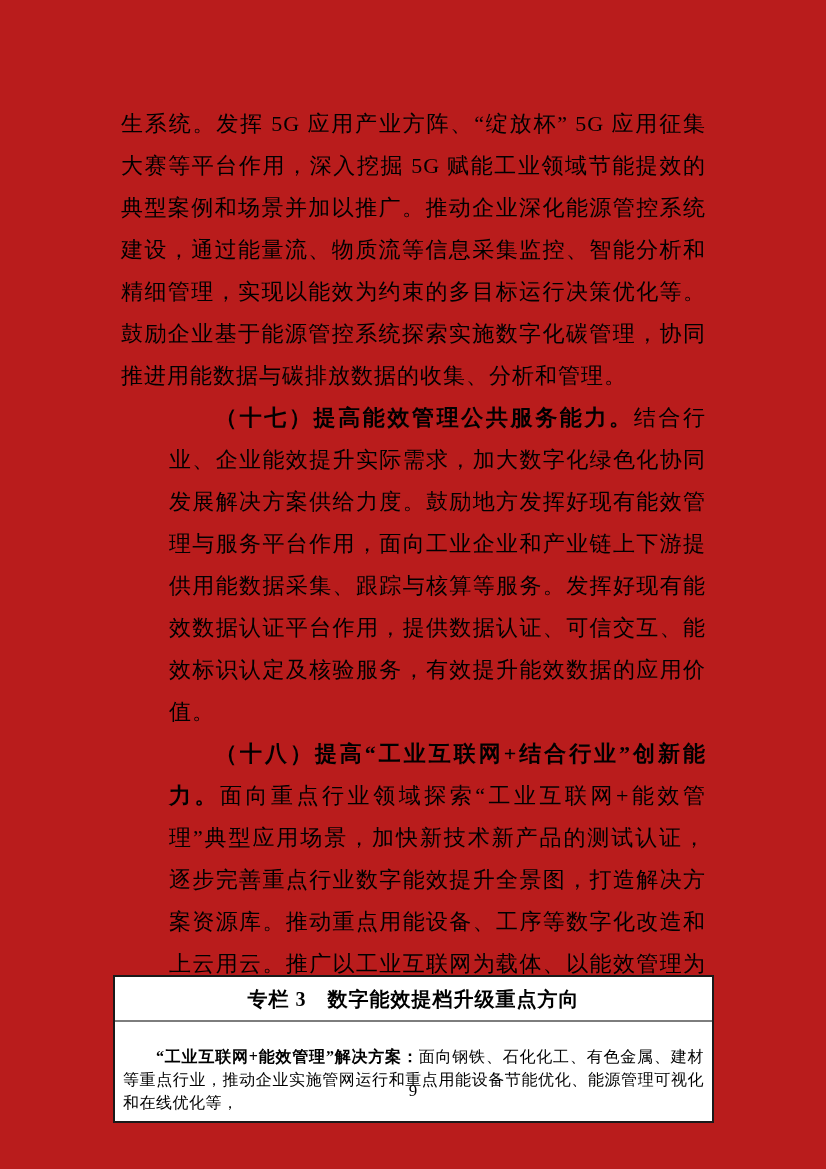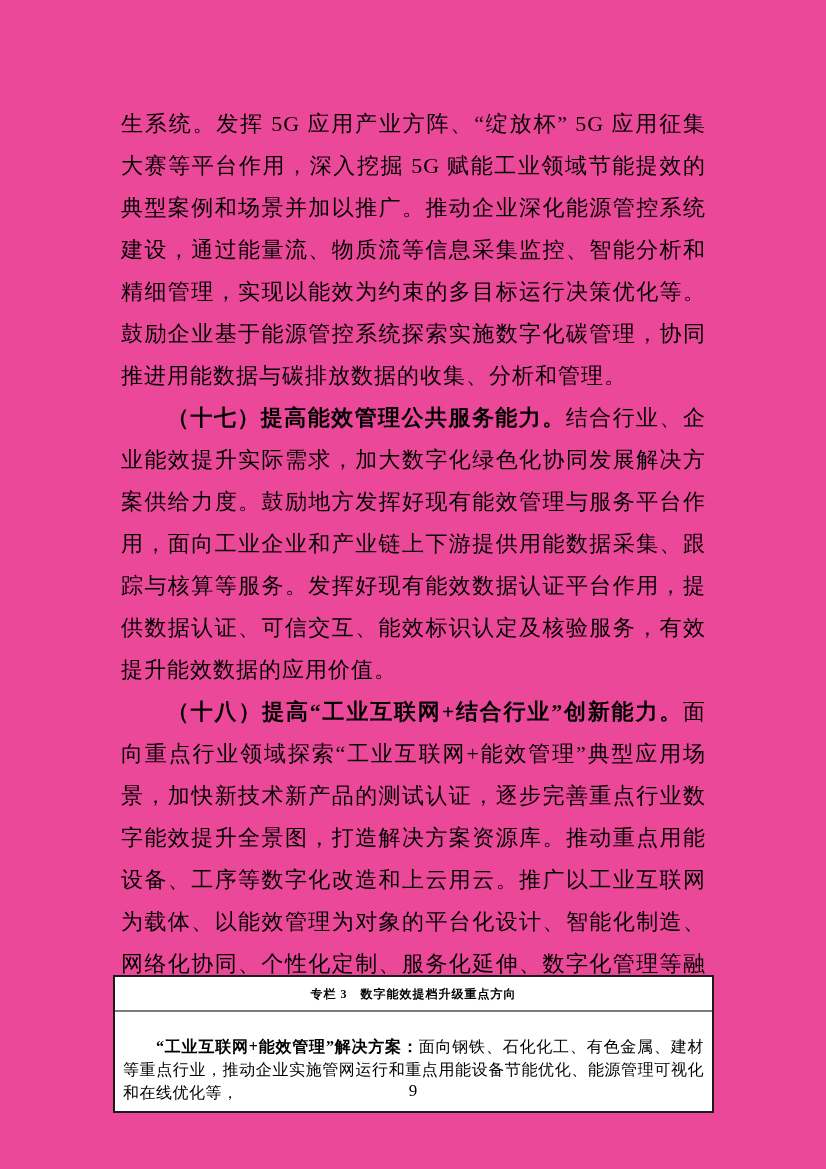--- a/index.html
+++ b/index.html
@@ -8,48 +8,48 @@
     width: 826px;
     height: 1169px;
     position: relative;
     font-family: "Liberation Serif", "DejaVu Serif", serif;
     color: #000000;
     overflow: hidden;
   }
   .page {
     position: absolute;
     inset: 0;
-    background: #ec4899;
+    background: #b91c1c;
     overflow: hidden;
   }
   .content {
     position: absolute;
     left: 121px;
     top: 103px;
     width: 585px;
   }
   .para {
     font-size: 22px;
     line-height: 42px;
     text-align: justify;
     text-justify: inter-ideograph;
     letter-spacing: 1px;
   }
-  .para.indent { text-indent: 46px; }
+  .para.indent { text-indent: 46px; margin-left: 48px; }
   .lead { font-weight: bold; }
   .callout {
     position: absolute;
     left: 113px;
     top: 975px;
     width: 601px;
     border: 2px solid #1a1a1a;
     background: #ffffff;
   }
   .callout-title {
-    font-size: 12px;
+    font-size: 20px;
     font-weight: bold;
     text-align: center;
     letter-spacing: 1px;
     padding: 9px 4px 7px 4px;
     border-bottom: 2px solid #7d7d7d;
   }
   .callout-body {
     font-size: 16px;
     line-height: 23px;
     text-align: justify;

